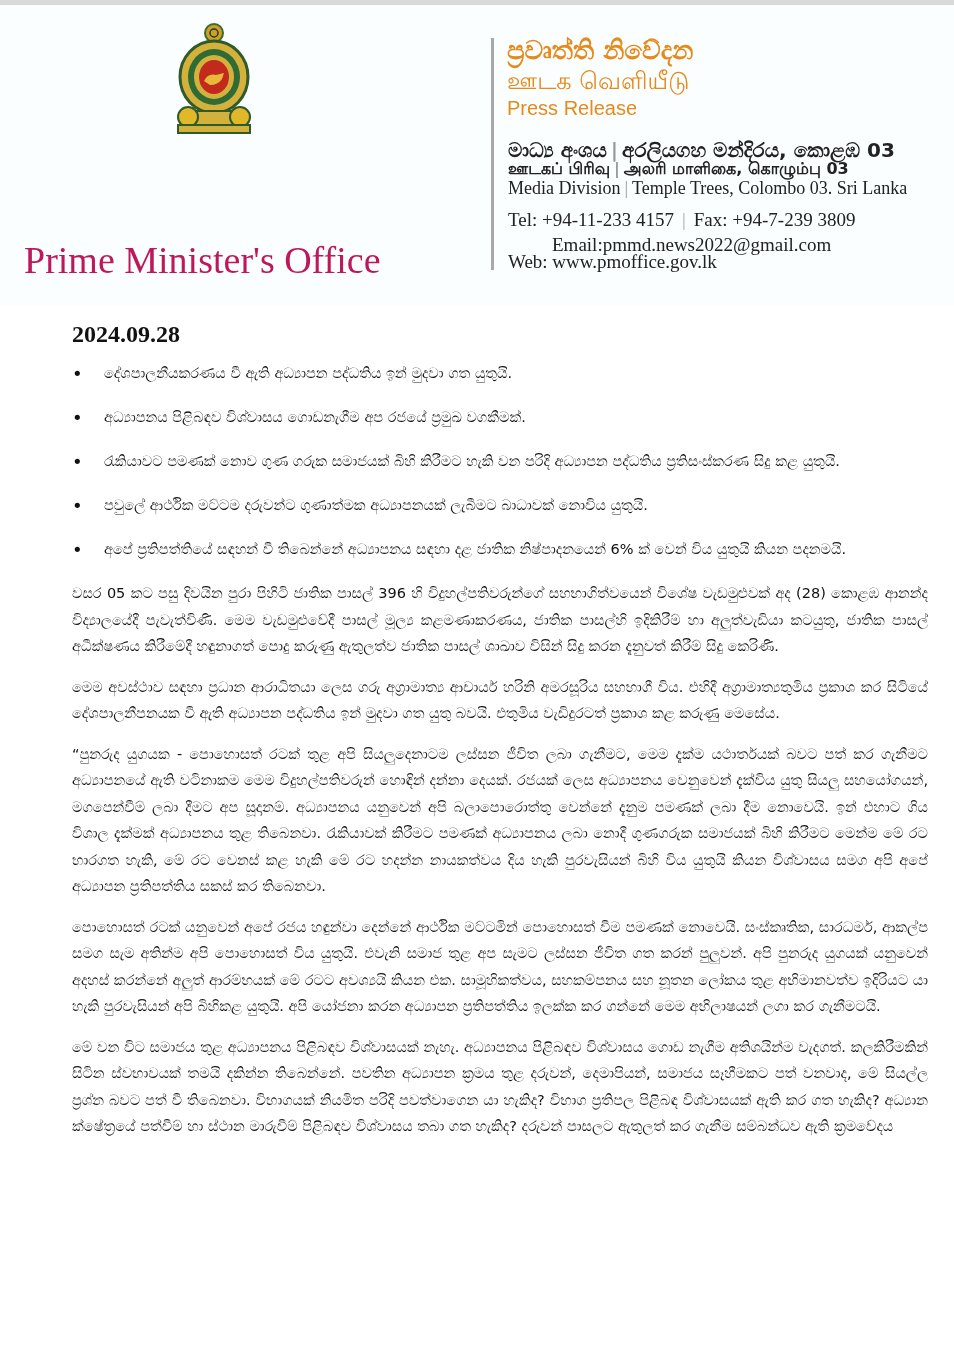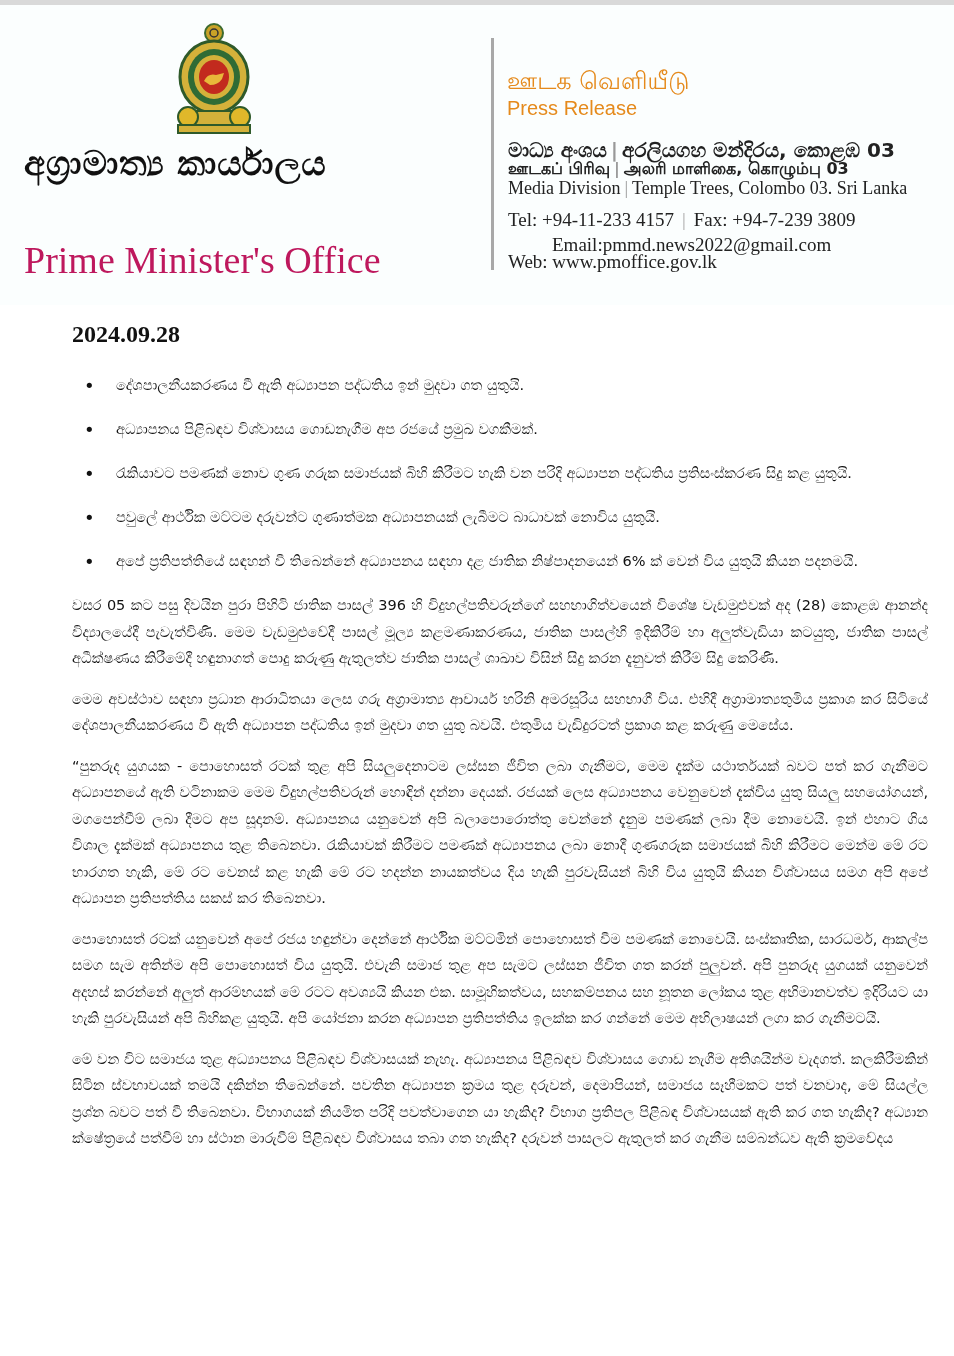--- a/index.html
+++ b/index.html
@@ -63,21 +63,21 @@
   .contact.web { top: 246px; }
   .contact .sep { color: #aaa; padding: 0 8px; }
 
   .content {
     position: absolute; left: 72px; top: 312px; width: 856px;
   }
   .date {
     font-family: "Liberation Serif", serif; font-weight: bold;
     font-size: 24px; margin: 4px 0 0 0; height: 44px; line-height: 36px;
   }
-  ul.bullets { list-style: none; margin: 12px; padding: 0; }
+  ul.bullets { list-style: none; margin: 0; padding: 0; }
   ul.bullets li {
     position: relative; padding-left: 32px;
     font-family: "DejaVu Sans", sans-serif; font-size: 14.5px;
     line-height: 27px; margin-bottom: 17px;
   }
   ul.bullets li::before {
     content: "•"; position: absolute; left: 0; top: 0; font-size: 18px;
   }
   ul.bullets li .text { display: block; }
   p.para {
@@ -98,25 +98,25 @@
     <ellipse cx="42" cy="56" rx="34" ry="36" fill="#d4b13a" stroke="#2f5a2a" stroke-width="3"></ellipse>
     <ellipse cx="42" cy="56" rx="26" ry="28" fill="#2f6b35"></ellipse>
     <ellipse cx="42" cy="56" rx="20" ry="22" fill="#d4b13a"></ellipse>
     <ellipse cx="42" cy="56" rx="15" ry="17" fill="#c22a1e"></ellipse>
     <path d="M32 60 Q36 52 44 54 L52 52 L50 58 Q46 64 38 64 Z" fill="#e8b83a"></path>
     <rect x="22" y="90" width="40" height="14" fill="#d4b13a" stroke="#2f5a2a" stroke-width="2"></rect>
     <circle cx="16" cy="96" r="10" fill="#e0b82a" stroke="#2f5a2a" stroke-width="2"></circle>
     <circle cx="68" cy="96" r="10" fill="#e0b82a" stroke="#2f5a2a" stroke-width="2"></circle>
     <rect x="6" y="104" width="72" height="8" fill="#d4b13a" stroke="#2f5a2a" stroke-width="2"></rect>
   </svg>
-  <div class="org-si">අග්‍රාමාත්‍ය කාර්යාලය</div>
   <div class="org-en">Prime Minister's Office</div>
 
   <div class="vline"></div>
 
+  <div class="pr-si">ප්‍රවෘත්ති නිවේදන</div>
   <div class="pr-ta">ஊடக வெளியீடு</div>
   <div class="pr-en">Press Release</div>
 
   <div class="addr si">
     <span>මාධ්‍ය අංශය</span><span class="sep">|</span><span>අරලියගහ මන්දිරය, කොළඹ 03</span>
   </div>
   <div class="addr ta">
     <span>ஊடகப் பிரிவு</span><span class="sep">|</span><span>அலரி மாளிகை, கொழும்பு 03</span>
   </div>
   <div class="addr en">
@@ -145,17 +145,17 @@
       </li>
     <li>
         <span class="text">පවුලේ ආර්ථික මට්ටම දරුවන්ට ගුණාත්මක අධ්‍යාපනයක් ලැබීමට බාධාවක් නොවිය යුතුයි.</span>
       </li>
     <li>
         <span class="text">අපේ ප්‍රතිපත්තියේ සඳහන් වී තිබෙන්නේ අධ්‍යාපනය සඳහා දළ ජාතික නිෂ්පාදනයෙන් 6% ක් වෙන් විය යුතුයි කියන පදනමයි.</span>
       </li>
   </ul>
 
   <p class="para">වසර 05 කට පසු දිවයින පුරා පිහිටි ජාතික පාසල් 396 හි විදුහල්පතිවරුන්ගේ සහභාගිත්වයෙන් විශේෂ වැඩමුළුවක් අද (28) කොළඹ ආනන්ද විද්‍යාලයේදී පැවැත්විණි. මෙම වැඩමුළුවේදී පාසල් මූල්‍ය කළමණාකරණය, ජාතික පාසල්හි ඉදිකිරීම් හා අලුත්වැඩියා කටයුතු, ජාතික පාසල් අධීක්ෂණය කිරීමේදී හඳුනාගත් පොදු කරුණු ඇතුලත්ව ජාතික පාසල් ශාඛාව විසින් සිදු කරන දැනුවත් කිරීම් සිදු කෙරිණි.</p>
-  <p class="para">මෙම අවස්ථාව සඳහා ප්‍රධාන ආරාධිතයා ලෙස ගරු අග්‍රාමාත්‍ය ආචාර්ය හරිනි අමරසූරිය සහභාගී විය. එහිදී අග්‍රාමාත්‍යතුමිය ප්‍රකාශ කර සිටියේ දේශපාලනීයකරණය වී ඇති අධ්‍යාපන පද්ධතිය ඉන් මුදවා ගත යුතු බවයි. එතුමිය වැඩිදුරටත් ප්‍රකාශ කළ කරුණු මෙසේය.</p>
+  <p class="para">මෙම අවස්ථාව සඳහා ප්‍රධාන ආරාධිතයා ලෙස ගරු අග්‍රාමාත්‍ය ආචාර්ය හරිනි අමරසූරිය සහභාගී විය. එහිදී අග්‍රාමාත්‍යතුමිය ප්‍රකාශ කර සිටියේ දේශපාලනීපනයක වී ඇති අධ්‍යාපන පද්ධතිය ඉන් මුදවා ගත යුතු බවයි. එතුමිය වැඩිදුරටත් ප්‍රකාශ කළ කරුණු මෙසේය.</p>
   <p class="para">“පුනරුද යුගයක - පොහොසත් රටක් තුළ අපි සියලුදෙනාටම ලස්සන ජීවිත ලබා ගැනීමට, මෙම දැක්ම යථාර්තයක් බවට පත් කර ගැනීමට අධ්‍යාපනයේ ඇති වටිනාකම මෙම විදුහල්පතිවරුන් හොඳින් දන්නා දෙයක්. රජයක් ලෙස අධ්‍යාපනය වෙනුවෙන් දැක්විය යුතු සියලු සහයෝගයන්, මගපෙන්වීම් ලබා දීමට අප සූදානම්. අධ්‍යාපනය යනුවෙන් අපි බලාපොරොත්තු වෙන්නේ දැනුම පමණක් ලබා දීම නොවෙයි. ඉන් එහාට ගිය විශාල දැක්මක් අධ්‍යාපනය තුළ තිබෙනවා. රැකියාවක් කිරීමට පමණක් අධ්‍යාපනය ලබා නොදී ගුණගරුක සමාජයක් බිහි කිරීමට මෙන්ම මේ රට භාරගත හැකි, මේ රට වෙනස් කළ හැකි මේ රට හදන්න නායකත්වය දිය හැකි පුරවැසියන් බිහි විය යුතුයි කියන විශ්වාසය සමග අපි අපේ අධ්‍යාපන ප්‍රතිපත්තිය සකස් කර තිබෙනවා.</p>
   <p class="para">පොහොසත් රටක් යනුවෙන් අපේ රජය හඳුන්වා දෙන්නේ ආර්ථික මට්ටමින් පොහොසත් වීම පමණක් නොවෙයි. සංස්කෘතික, සාරධර්ම, ආකල්ප සමග සැම අතින්ම අපි පොහොසත් විය යුතුයි. එවැනි සමාජ තුළ අප සැමට ලස්සන ජීවිත ගත කරන් පුලුවන්. අපි පුනරුද යුගයක් යනුවෙන් අදහස් කරන්නේ අලුත් ආරම්භයක් මේ රටට අවශ්‍යයි කියන එක. සාමූහිකත්වය, සහකම්පනය සහ නූතන ලෝකය තුළ අභිමානවත්ව ඉදිරියට යා හැකි පුරවැසියන් අපි බිහිකළ යුතුයි. අපි යෝජනා කරන අධ්‍යාපන ප්‍රතිපත්තිය ඉලක්ක කර ගන්නේ මෙම අභිලාෂයන් ලගා කර ගැනීමටයි.</p>
   <p class="para">මේ වන විට සමාජය තුළ අධ්‍යාපනය පිළිබඳව විශ්වාසයක් නැහැ. අධ්‍යාපනය පිළිබඳව විශ්වාසය ගොඩ නැගීම අතිශයින්ම වැදගත්. කලකිරීමකින් සිටින ස්වභාවයක් තමයි දකින්න තිබෙන්නේ. පවතින අධ්‍යාපන ක්‍රමය තුළ දරුවන්, දෙමාපියන්, සමාජය සෑහීමකට පත් වනවාද, මේ සියල්ල ප්‍රශ්න බවට පත් වී තිබෙනවා. විභාගයක් නියමිත පරිදි පවත්වාගෙන යා හැකිද? විභාග ප්‍රතිපල පිළිබඳ විශ්වාසයක් ඇති කර ගත හැකිද? අධ්‍යාන ක්ෂේත්‍රයේ පත්වීම් හා ස්ථාන මාරුවීම් පිළිබඳව විශ්වාසය තබා ගත හැකිද? දරුවන් පාසලට ඇතුලත් කර ගැනීම සම්බන්ධව ඇති ක්‍රමවේදය</p>
 </div>
 
 </body></html>

